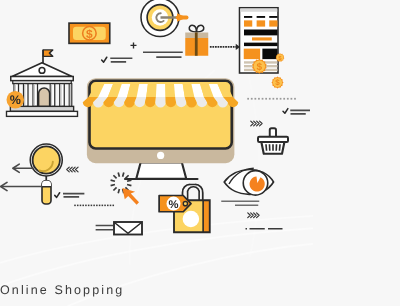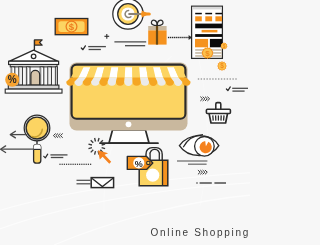--- a/index.html
+++ b/index.html
@@ -1,21 +1,21 @@
 <!DOCTYPE html>
 <html><head>
 <meta charset="utf-8">
 <style>
   html,body{margin:0;padding:0;}
   body{width:250px;height:245px;background:#f7f7f7;overflow:hidden;
        font-family:"Liberation Sans",sans-serif;}
   #stage{position:relative;width:250px;height:245px;}
   svg{display:block;}
-  .caption{position:absolute;left:0;right:0;bottom:7px;text-align:right;
-     font-size:10px;letter-spacing:1.7px;color:#3b3b3b;padding-left:36px;}
+  .caption{position:absolute;left:0;right:0;bottom:7px;text-align:left;
+     font-size:10px;letter-spacing:1.7px;color:#3b3b3b;}
 </style>
 </head>
 <body>
 
 <div id="stage">
   <svg id="art" width="250" height="245" viewBox="0 0 250 245">
     <defs>
       <clipPath id="screenClip">
           <rect x="73" y="67" width="111" height="49" rx="3"></rect>
         </clipPath>

